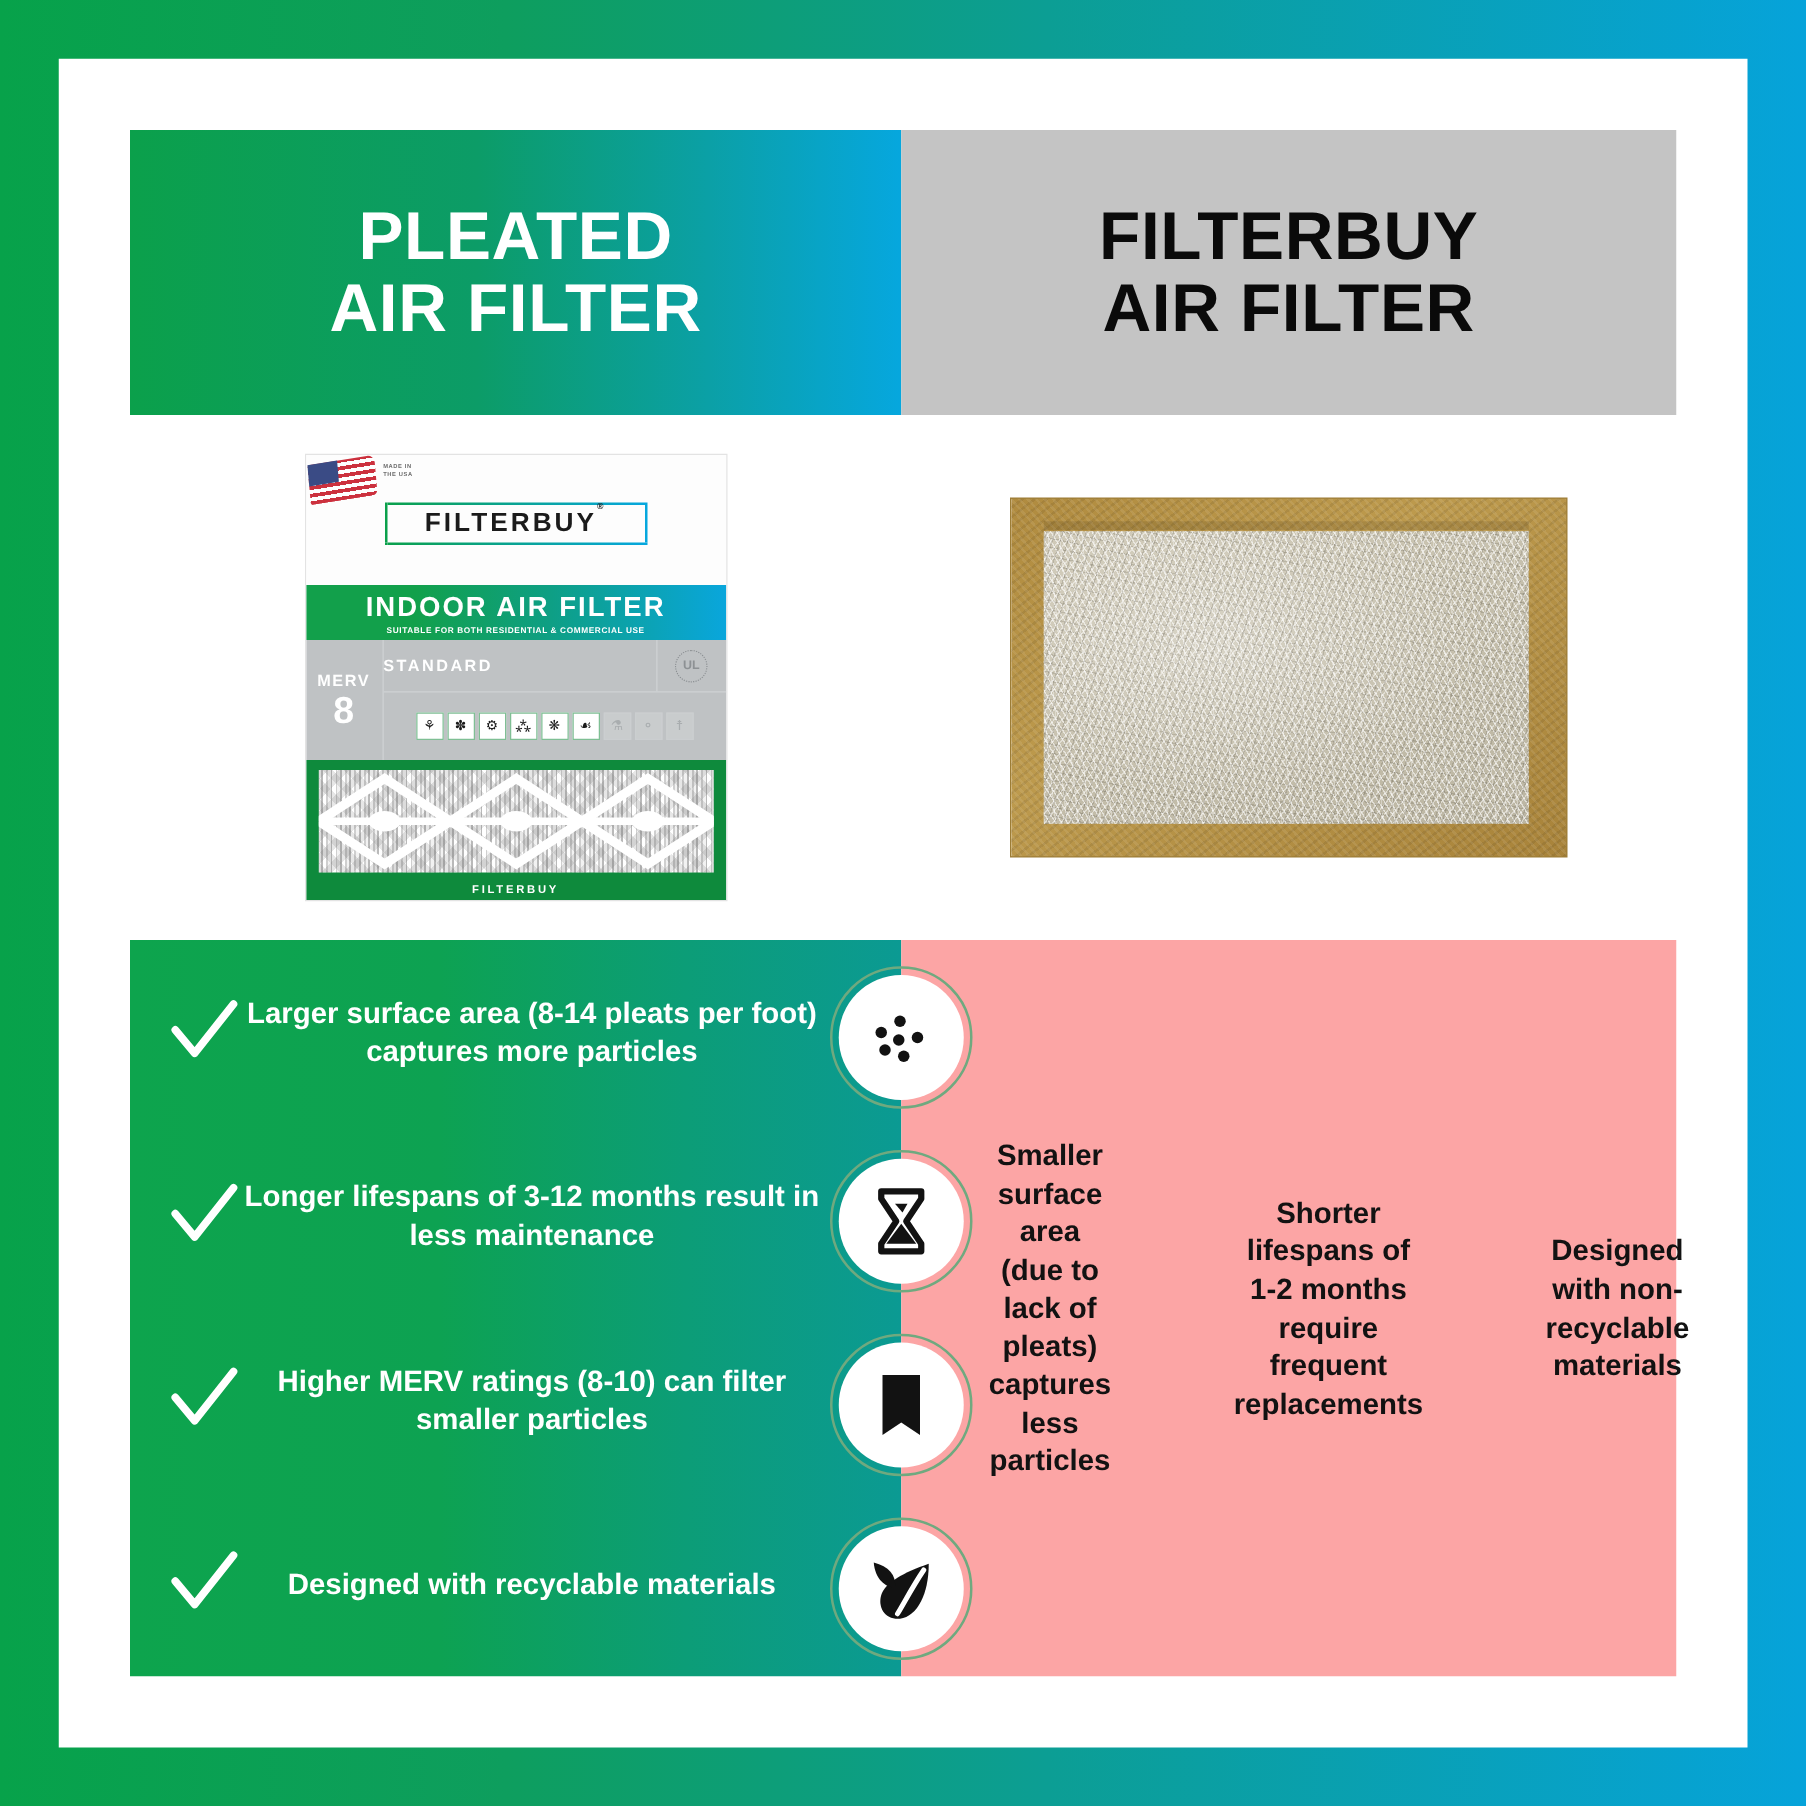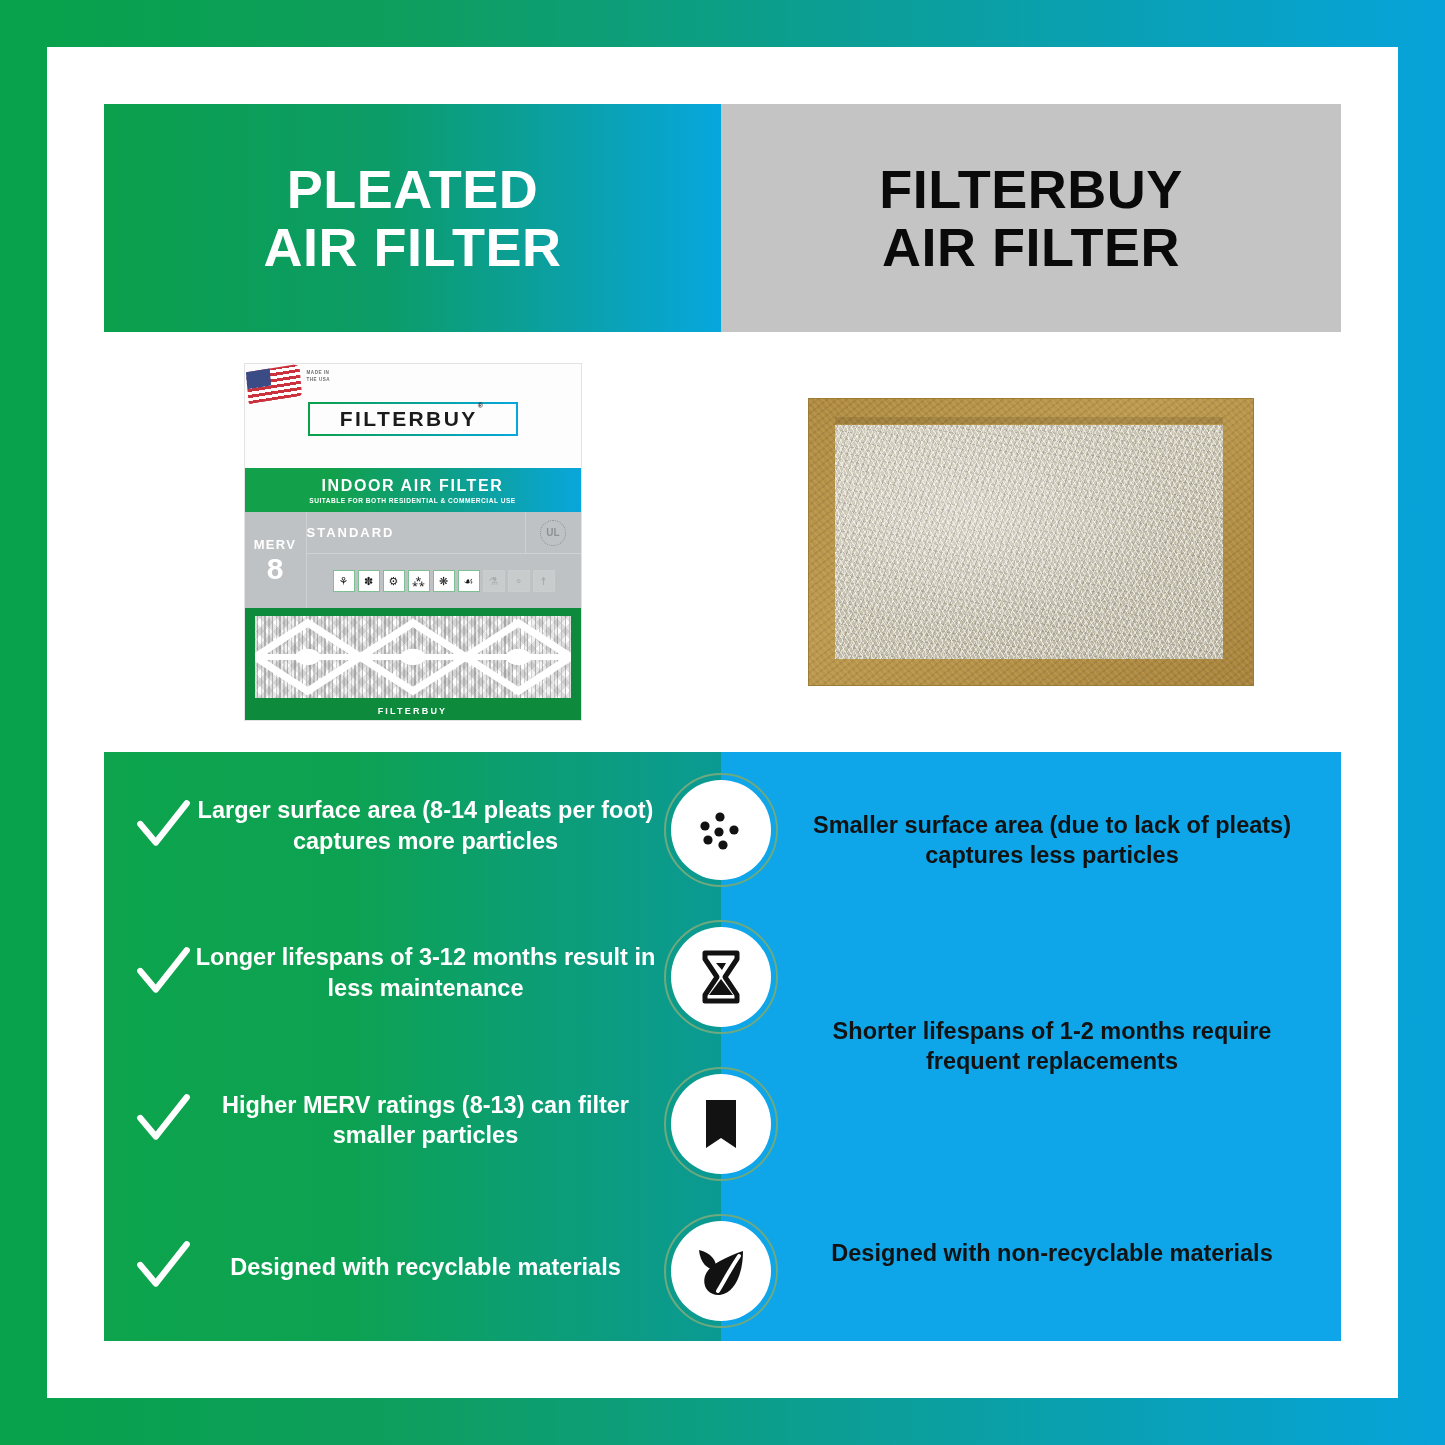--- a/index.html
+++ b/index.html
@@ -145,21 +145,21 @@
     height: 44px;
     background: linear-gradient(90deg,#12A04B 0%, #12A04B 26%, #0E9F84 58%, #09A6DC 100%);
     color: #ffffff;
     display: flex;
     flex-direction: column;
     align-items: center;
     justify-content: center;
     gap: 2px;
   }
   .fb-banner-main {
-    font-size: 16px; font-weight: 700; letter-spacing: 1.6px;
+    font-size: 22px; font-weight: 700; letter-spacing: 1.6px;
   }
   .fb-banner-sub {
     font-size: 6.6px; font-weight: 700; letter-spacing: .5px;
   }
 
   .fb-mid {
     height: 96px;
     background: #BFC2C4;
     display: flex;
   }
@@ -292,22 +292,22 @@
     display: flex;
     position: relative;
   }
   .col-left {
     width: 617px;
     background: linear-gradient(90deg,#0DA44D 0%, #0DA252 40%, #0C9D77 72%, #0B9A93 100%);
     display: flex; flex-direction: column;
   }
   .col-right {
     width: 620px;
-    background: #0ea5e9;
-    display: flex; flex-direction: column; gap: 30px;
+    background: #fca5a5;
+    display: flex; flex-direction: row;
   }
   .row-l, .row-r {
     flex: 1;
     display: flex;
     align-items: center;
   }
   .row-l { padding-left: 28px; padding-right: 64px; }
   .row-r { padding-left: 70px; padding-right: 28px; }
 
   .check {
@@ -475,21 +475,21 @@
                 </svg>
             </div>
             <div class="row-text">Longer lifespans of 3-12 months result in less maintenance</div>
           </div>
           <div class="row-l">
             <div class="check">
               <svg viewBox="0 0 60 60" aria-hidden="true">
                   <path d="M8,28 L23,46 L53,8" fill="none" stroke="#ffffff" stroke-width="6" stroke-linecap="round" stroke-linejoin="round"></path>
                 </svg>
             </div>
-            <div class="row-text">Higher MERV ratings (8-13) can filter smaller particles</div>
+            <div class="row-text">Higher MERV ratings (8-10) can filter smaller particles</div>
           </div>
           <div class="row-l">
             <div class="check">
               <svg viewBox="0 0 60 60" aria-hidden="true">
                   <path d="M8,28 L23,46 L53,8" fill="none" stroke="#ffffff" stroke-width="6" stroke-linecap="round" stroke-linejoin="round"></path>
                 </svg>
             </div>
             <div class="row-text">Designed with recyclable materials</div>
           </div>
         </div>

